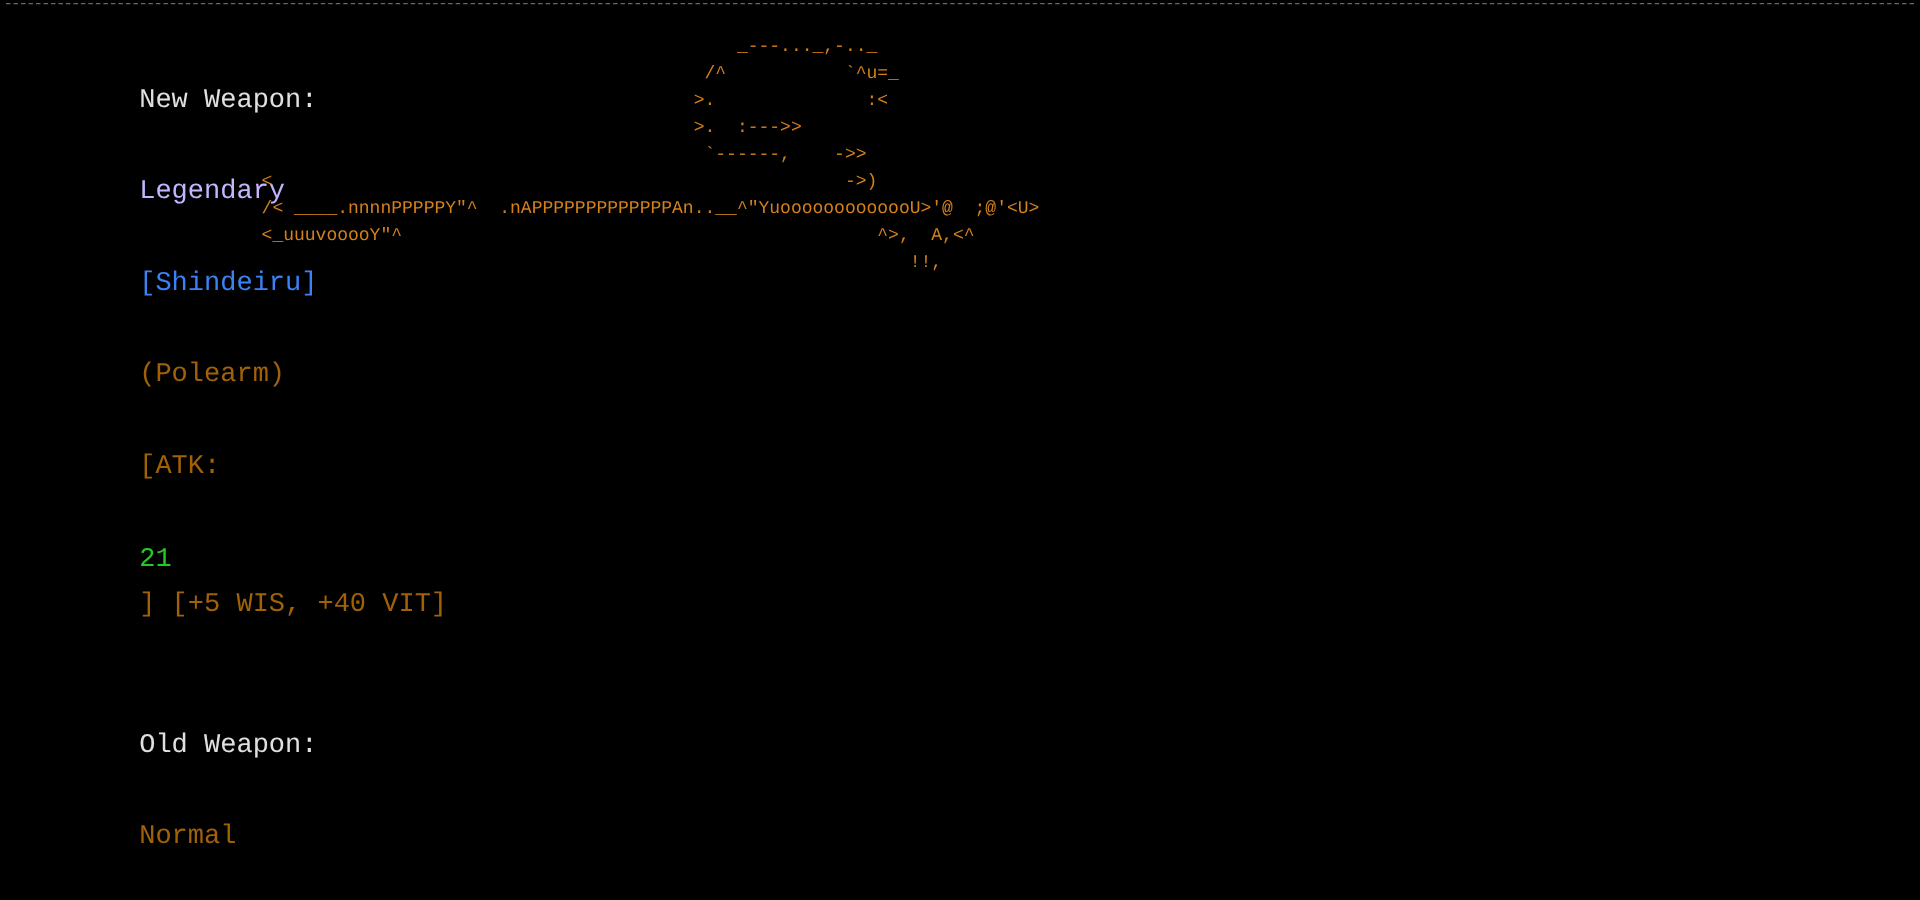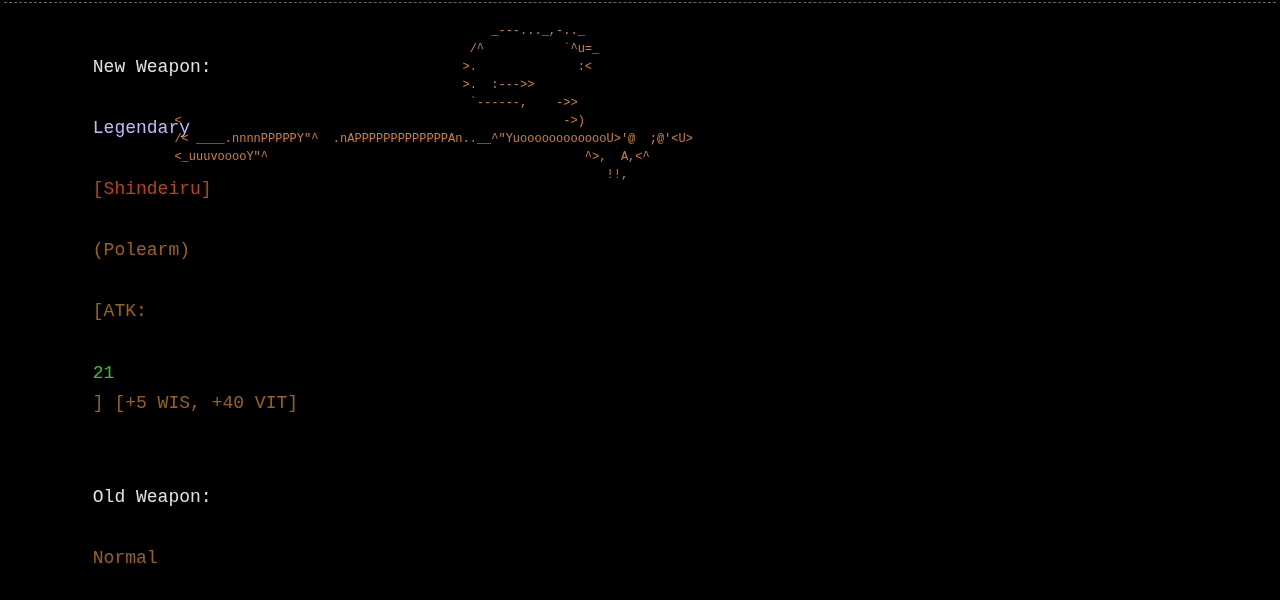--- a/index.html
+++ b/index.html
@@ -59,21 +59,21 @@
     .label-text {
       color: #e0e0e0;
     }
 
     .legendary-label {
       color: #c4b5fd;
       margin-top: 34px;
     }
 
     .item-name-cyan {
-      color: #c2410c;
+      color: #3b82f6;
     }
 
     .stat-normal {
       color: #a16207;
     }
 
     .atk-green {
       color: #22cc22;
     }
 

